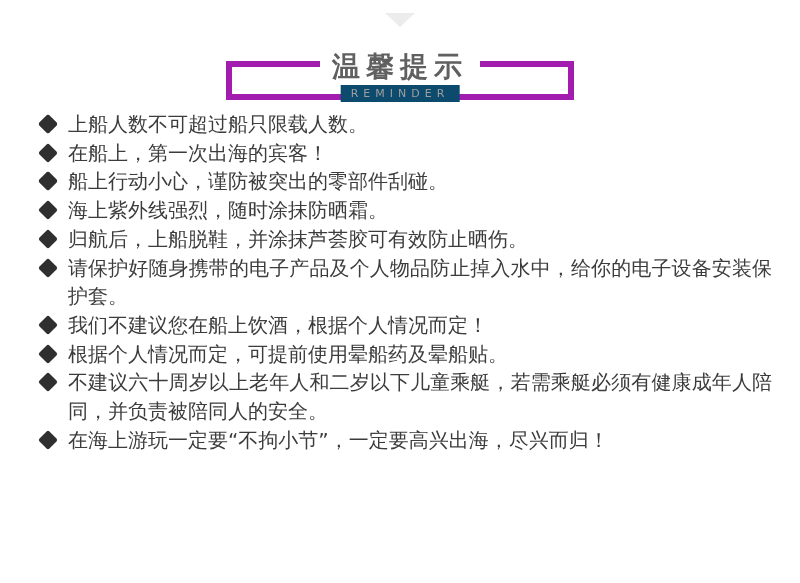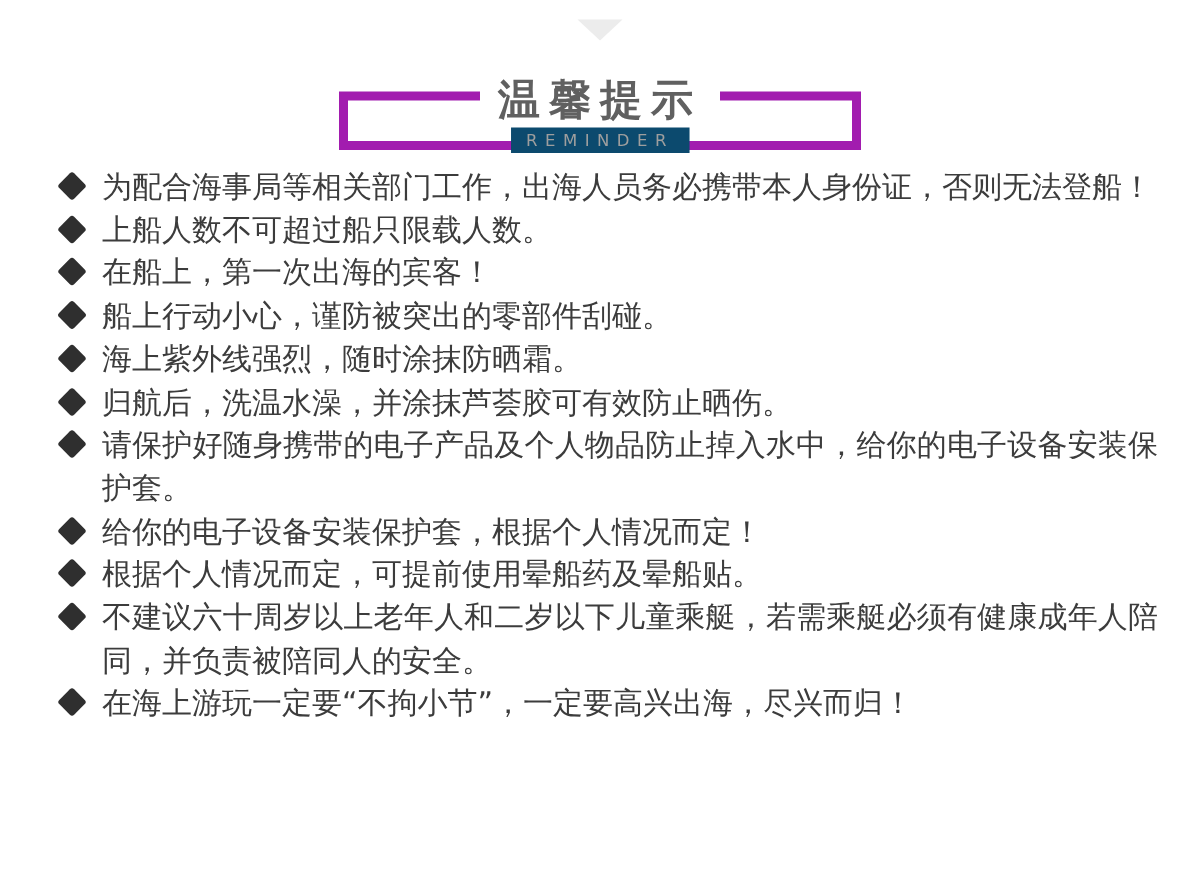--- a/index.html
+++ b/index.html
@@ -98,21 +98,20 @@
   <div class="triangle-down"></div>
 
   <div class="header-frame">
     <span class="title">温馨提示</span>
     <span class="subtitle">REMINDER</span>
   </div>
 
   <div class="tips-list">
     <div class="tip-item">
       <span class="diamond-bullet"></span>
-      <span>为配合海事局等相关部门工作，出海人员务必携带本人身份证，否则无法登船！</span>
     </div>
     <div class="tip-item">
       <span class="diamond-bullet"></span>
       <span>上船人数不可超过船只限载人数。</span>
     </div>
     <div class="tip-item">
       <span class="diamond-bullet"></span>
       <span>在船上，第一次出海的宾客！</span>
     </div>
     <div class="tip-item">
@@ -121,29 +120,29 @@
     <div class="tip-item">
       <span class="diamond-bullet"></span>
       <span>船上行动小心，谨防被突出的零部件刮碰。</span>
     </div>
     <div class="tip-item">
       <span class="diamond-bullet"></span>
       <span>海上紫外线强烈，随时涂抹防晒霜。</span>
     </div>
     <div class="tip-item">
       <span class="diamond-bullet"></span>
-      <span>归航后，洗温水澡，并涂抹芦荟胶可有效防止晒伤。</span>
+      <span>归航后，上船脱鞋，并涂抹芦荟胶可有效防止晒伤。</span>
     </div>
     <div class="tip-item">
       <span class="diamond-bullet"></span>
       <span>请保护好随身携带的电子产品及个人物品防止掉入水中，给你的电子设备安装保护套。</span>
     </div>
     <div class="tip-item">
       <span class="diamond-bullet"></span>
-      <span>给你的电子设备安装保护套，根据个人情况而定！</span>
+      <span>我们不建议您在船上饮酒，根据个人情况而定！</span>
     </div>
     <div class="tip-item">
       <span class="diamond-bullet"></span>
       <span>根据个人情况而定，可提前使用晕船药及晕船贴。</span>
     </div>
     <div class="tip-item">
       <span class="diamond-bullet"></span>
       <span>不建议六十周岁以上老年人和二岁以下儿童乘艇，若需乘艇必须有健康成年人陪同，并负责被陪同人的安全。</span>
     </div>
     <div class="tip-item">

